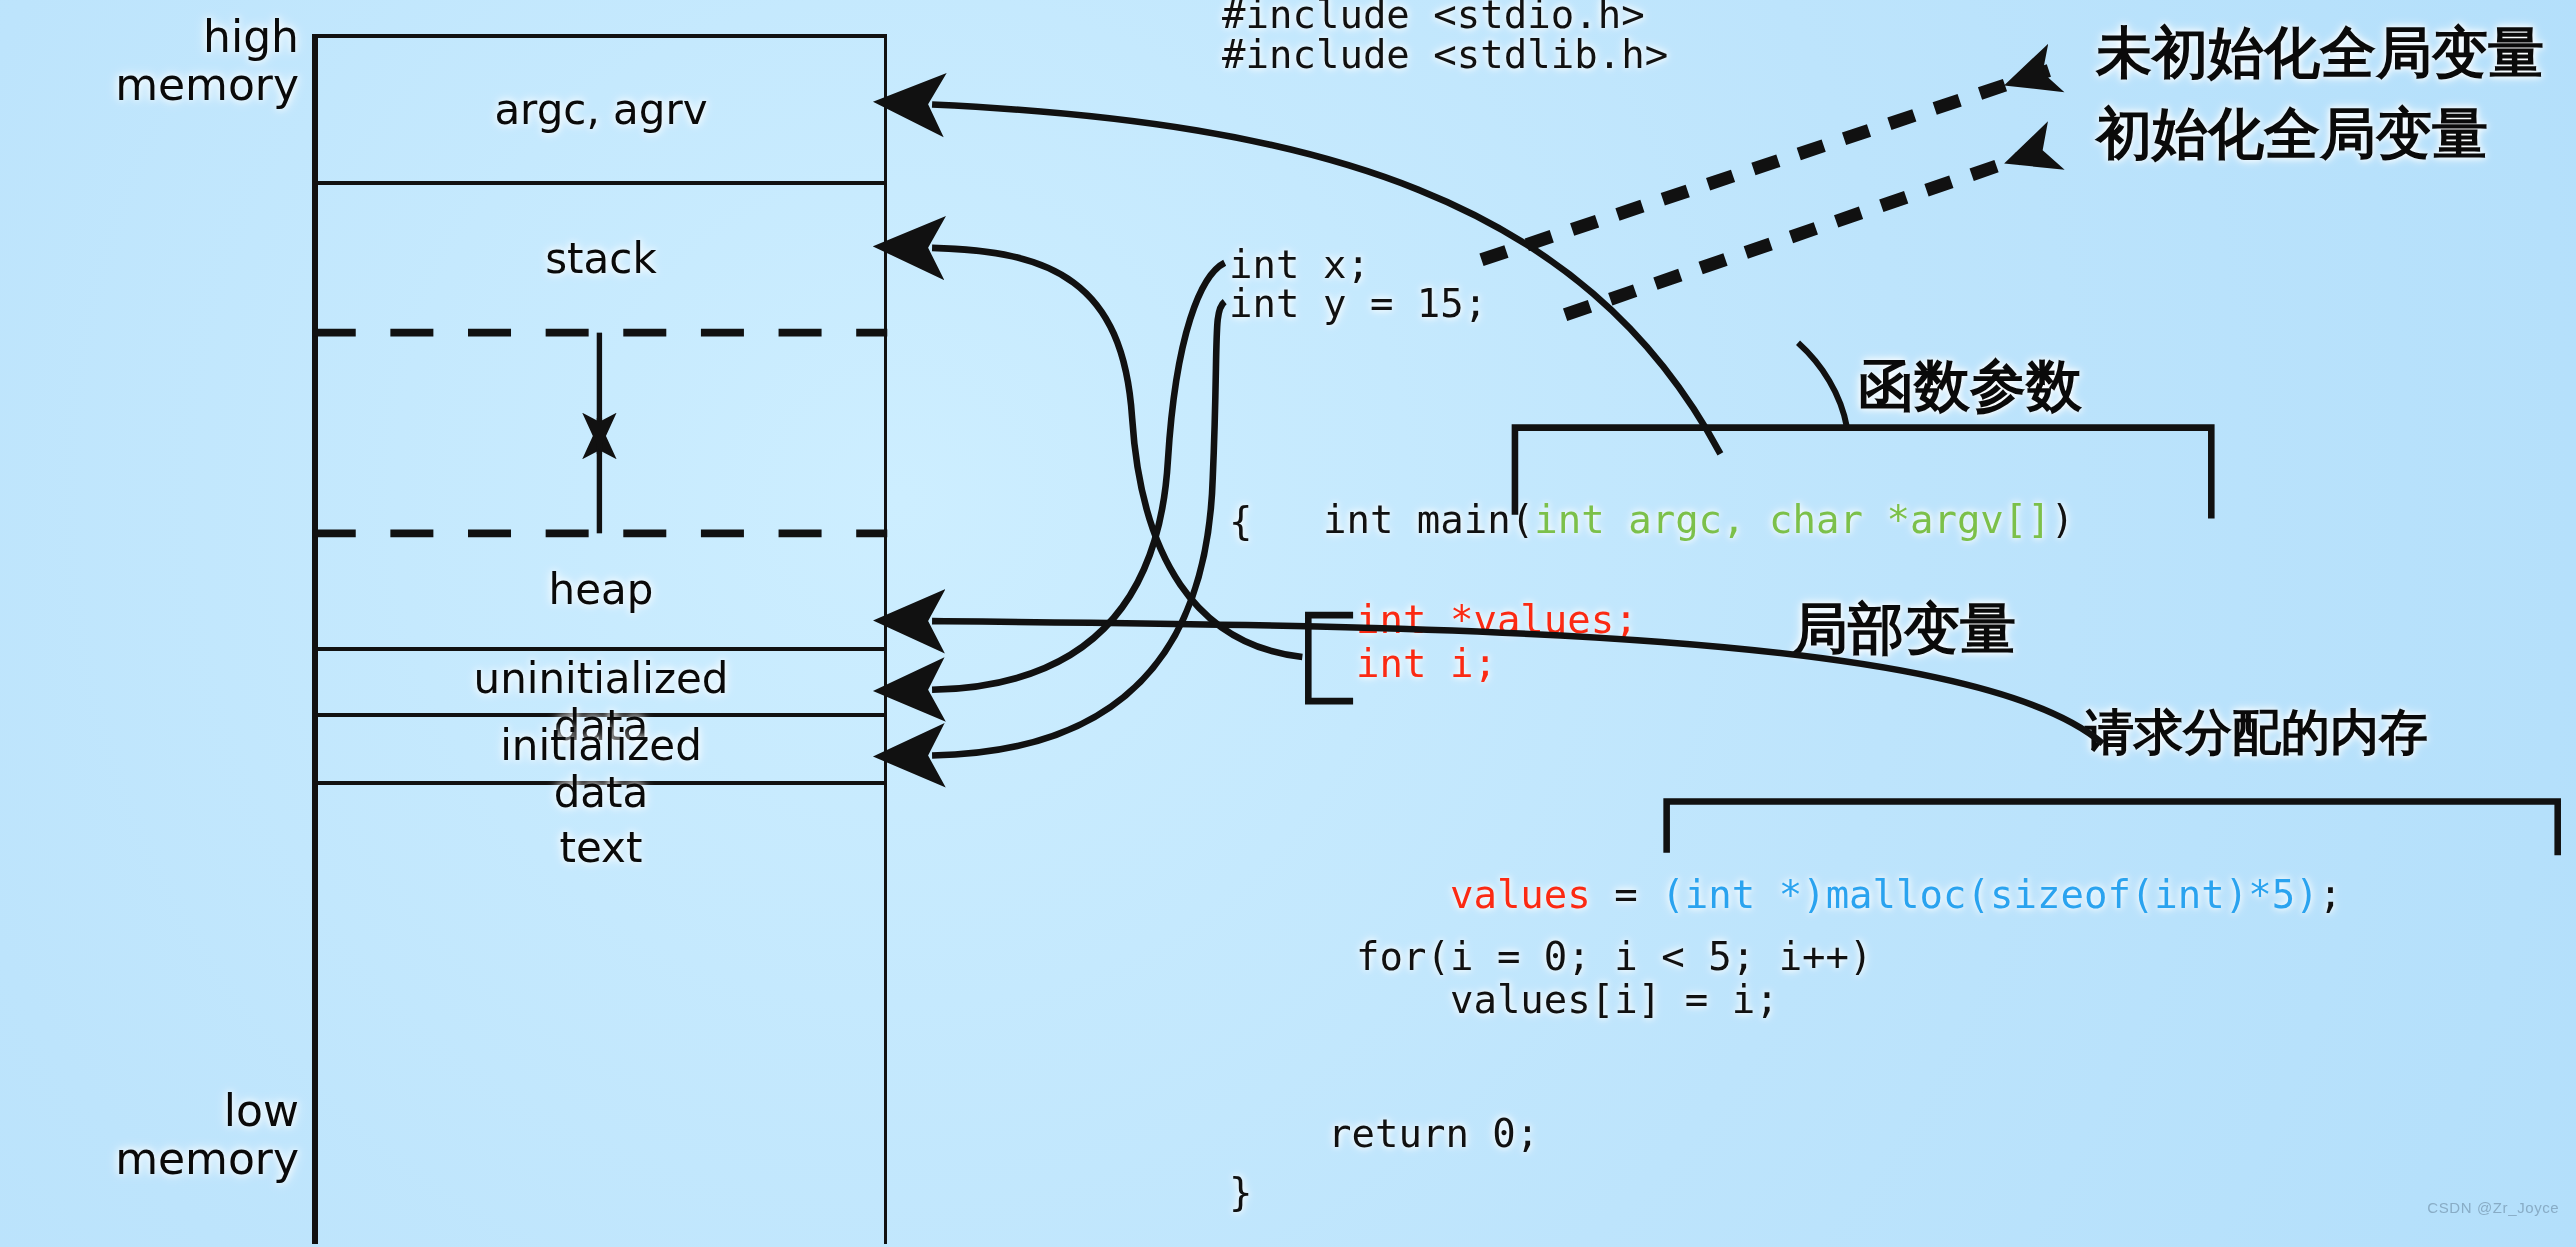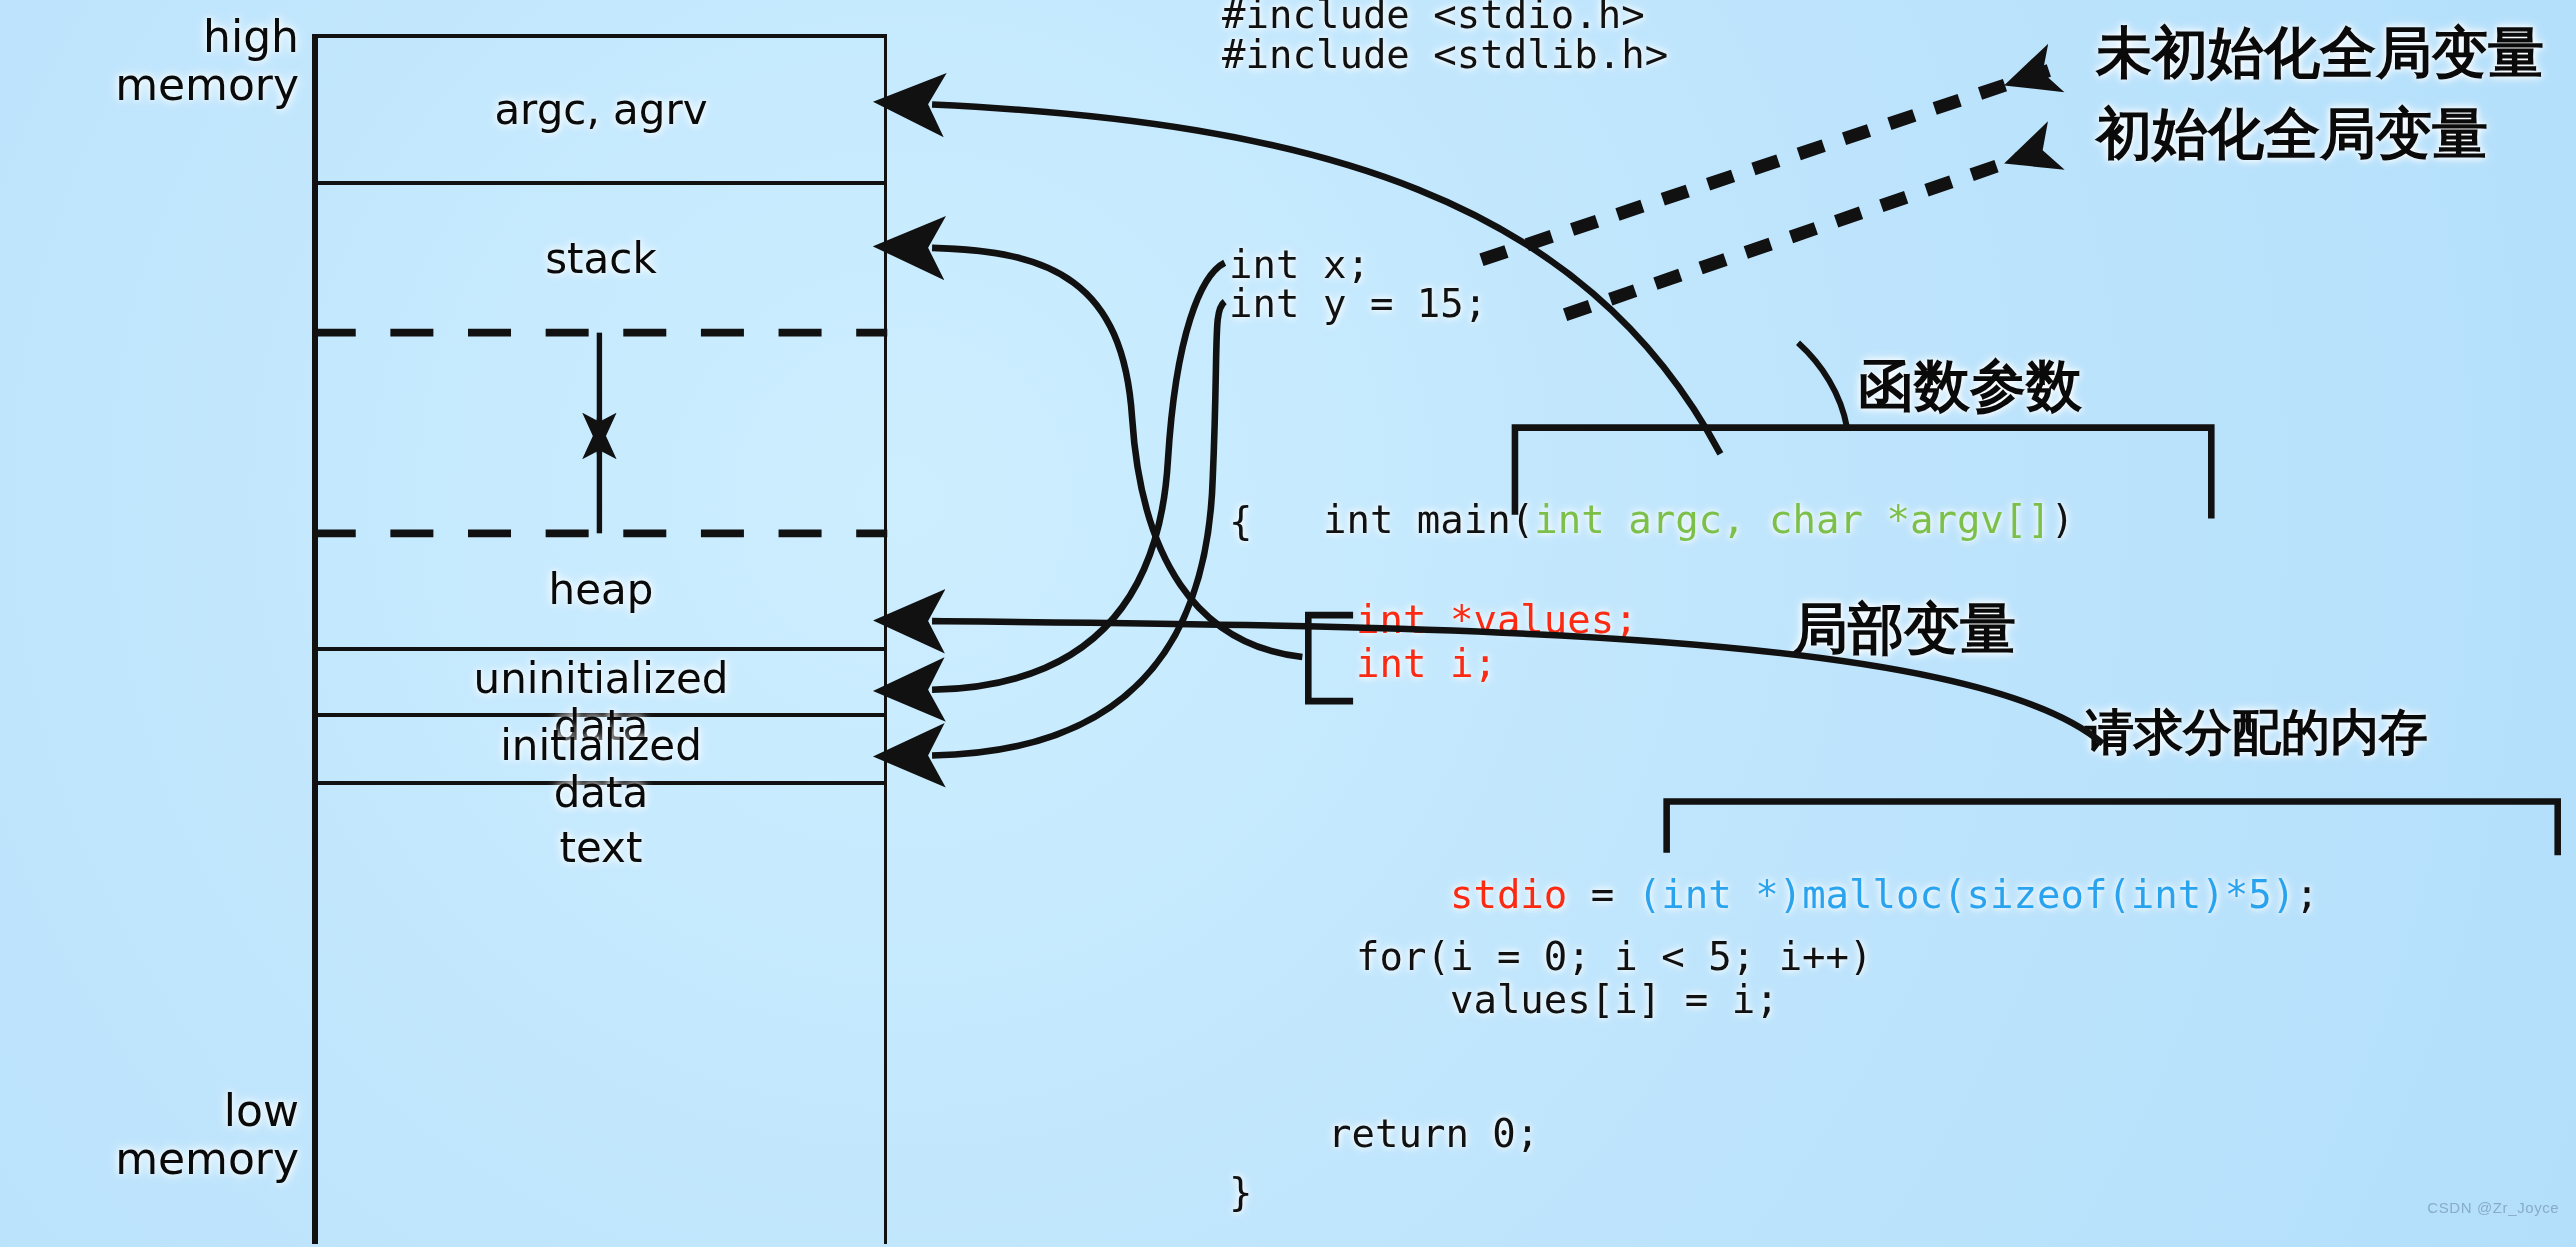--- a/index.html
+++ b/index.html
@@ -119,21 +119,21 @@
     <span>int main(</span><span class="grn">int argc, char *argv[]</span><span>)</span>
   </div>
 
   <div class="code" style="left:1229px;top:502px;">{</div>
 
   <div class="code red" style="left:1356px;top:600px;">int *values;</div>
 
   <div class="code red" style="left:1356px;top:644px;">int i;</div>
 
   <div class="code" style="left:1356px;top:836px;">
-    <span class="red">stdio</span><span> = </span><span class="blu">(int *)malloc(sizeof(int)*5)</span><span>;</span>
+    <span class="red">values</span><span> = </span><span class="blu">(int *)malloc(sizeof(int)*5)</span><span>;</span>
   </div>
 
   <div class="code" style="left:1356px;top:937px;">for(i = 0; i &lt; 5; i++)</div>
 
   <div class="code" style="left:1356px;top:980px;">    values[i] = i;</div>
 
   <div class="code" style="left:1328px;top:1114px;">return 0;</div>
 
   <div class="code" style="left:1229px;top:1173px;">}</div>
 

